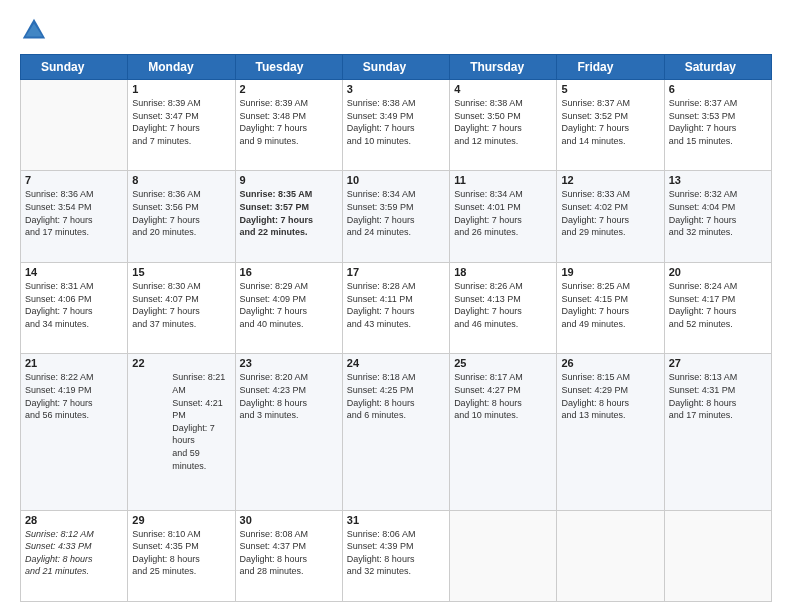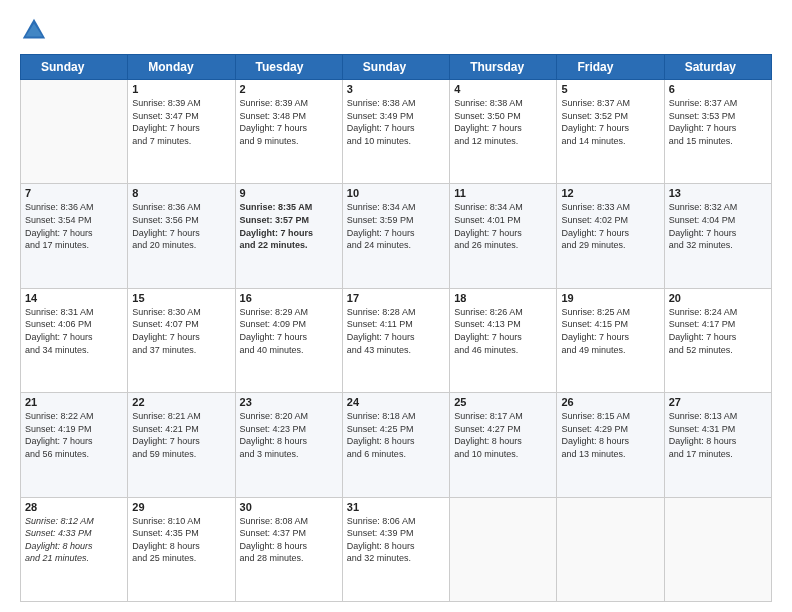--- a/index.html
+++ b/index.html
@@ -285,21 +285,21 @@
         <tr>
           <td>
             <span class="day-number">21</span>
             <div class="day-info" style="white-space: pre-line;">Sunrise: 8:22 AM
 Sunset: 4:19 PM
 Daylight: 7 hours
 and 56 minutes.</div>
           </td>
           <td>
             <span class="day-number">22</span>
-            <div class="day-info" style="white-space: pre-line;">Sunrise: 8:21 AM
+            <div class="day-info" style="white-space: pre-line; margin-left: 40px;">Sunrise: 8:21 AM
 Sunset: 4:21 PM
 Daylight: 7 hours
 and 59 minutes.</div>
           </td>
           <td>
             <span class="day-number">23</span>
             <div class="day-info" style="white-space: pre-line;">Sunrise: 8:20 AM
 Sunset: 4:23 PM
 Daylight: 8 hours
 and 3 minutes.</div>

